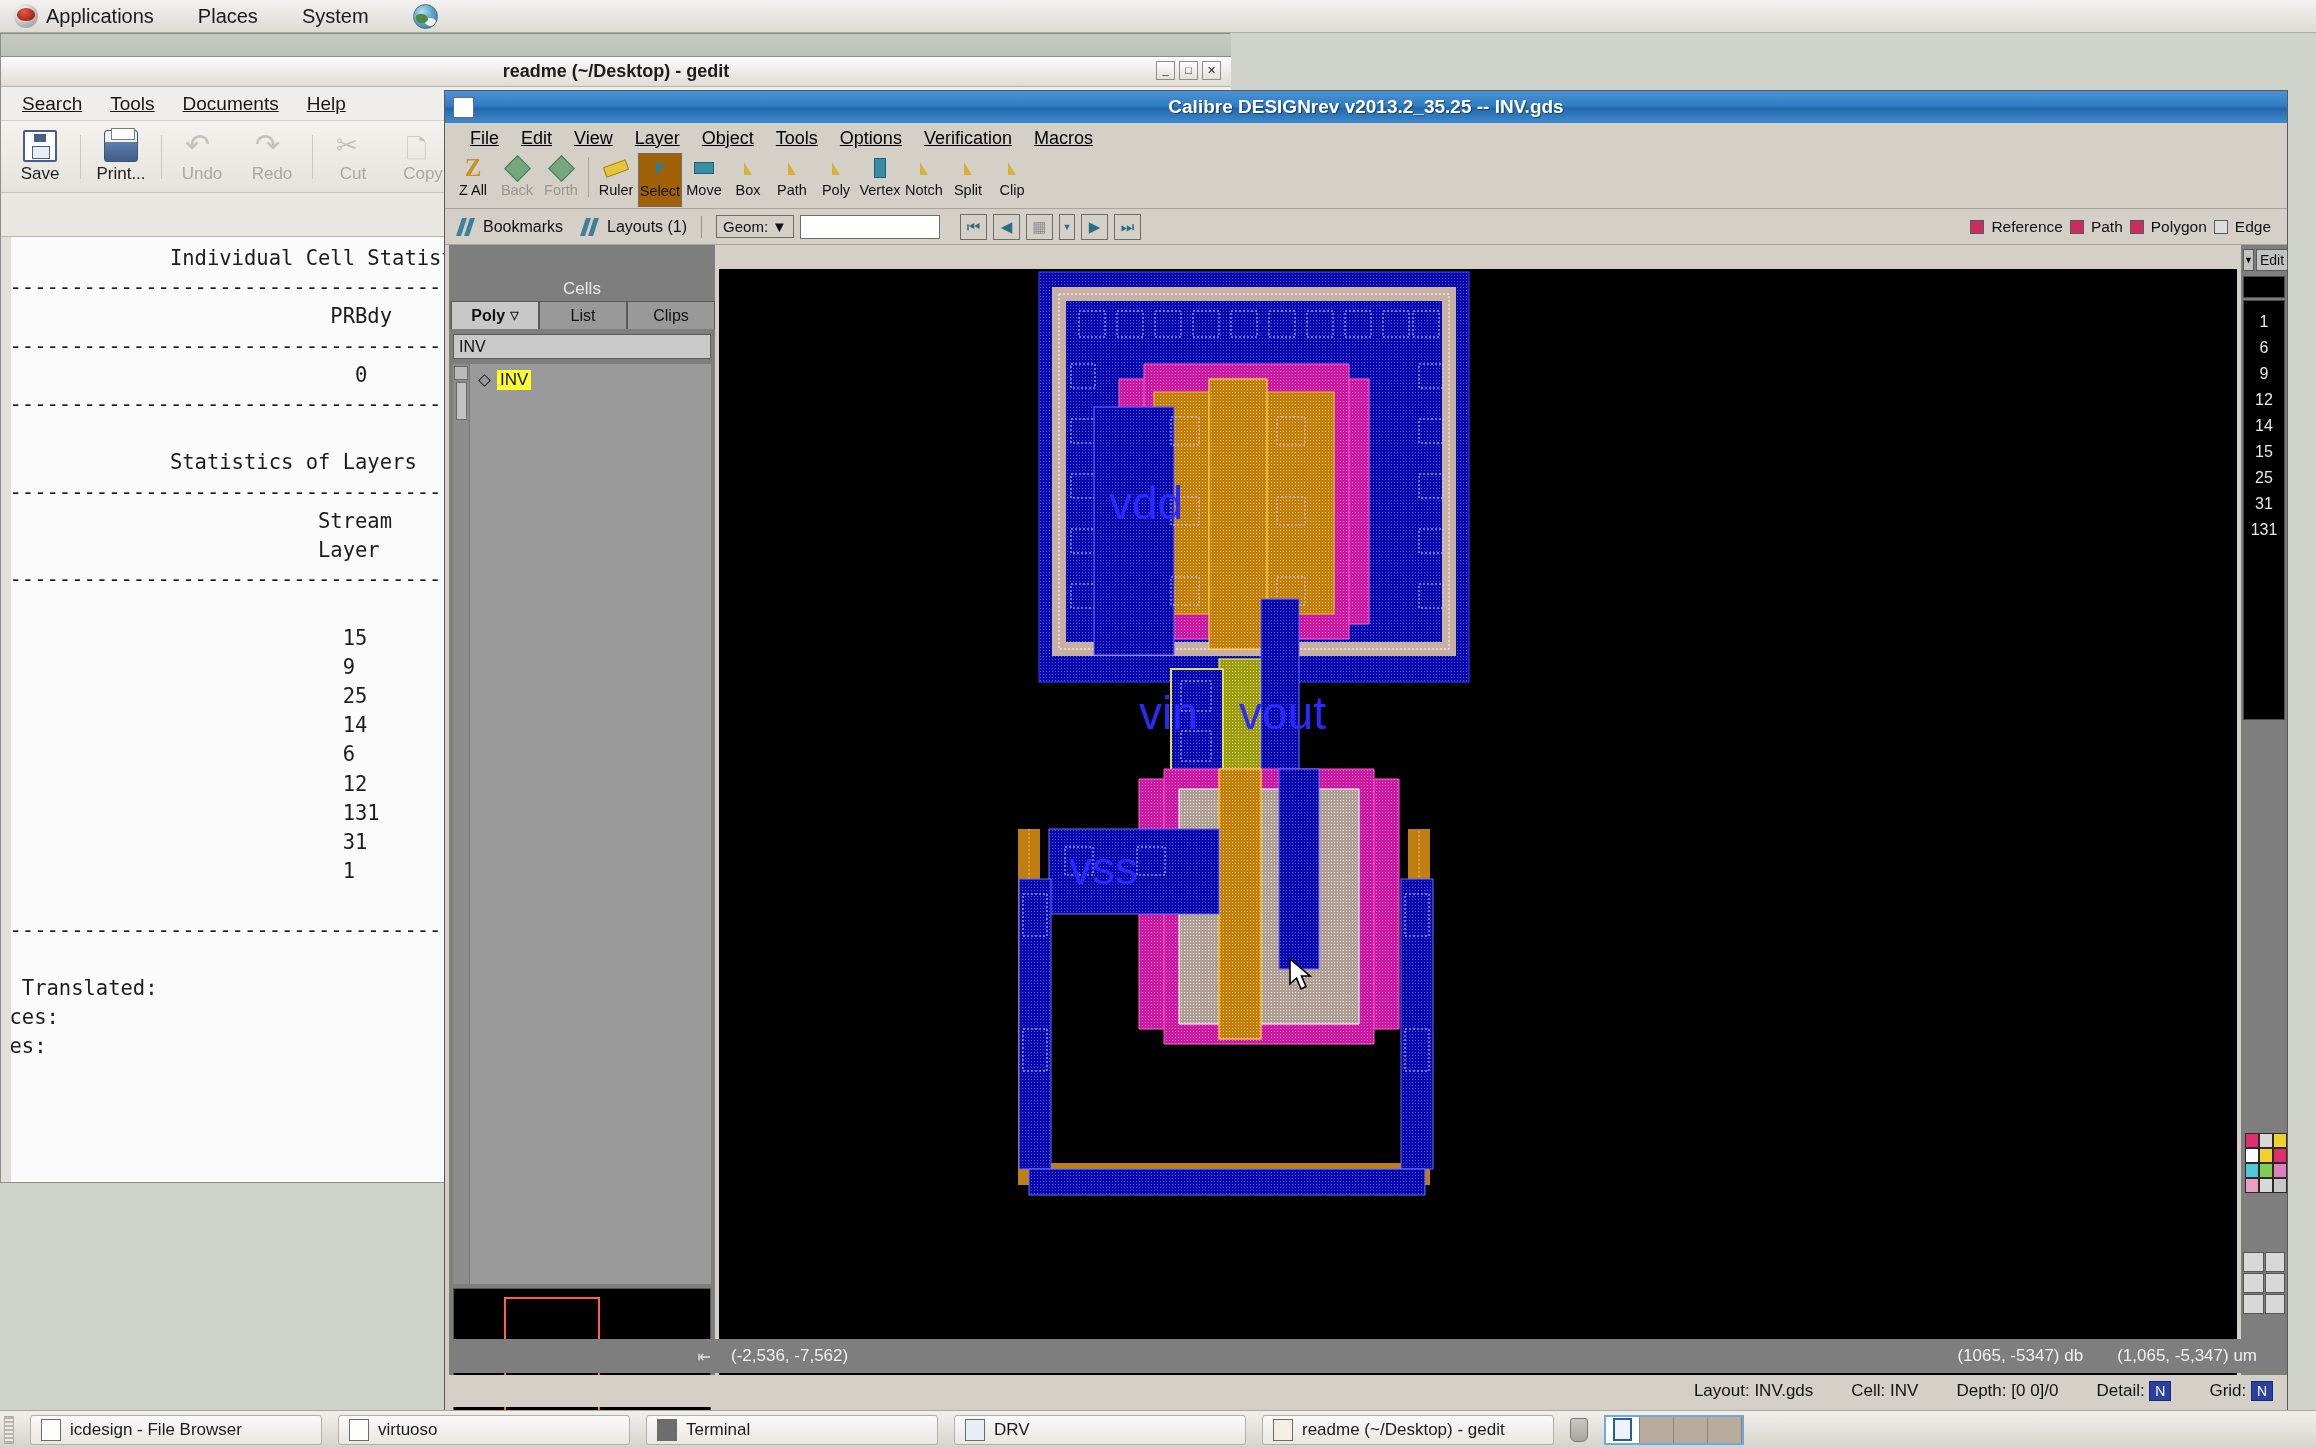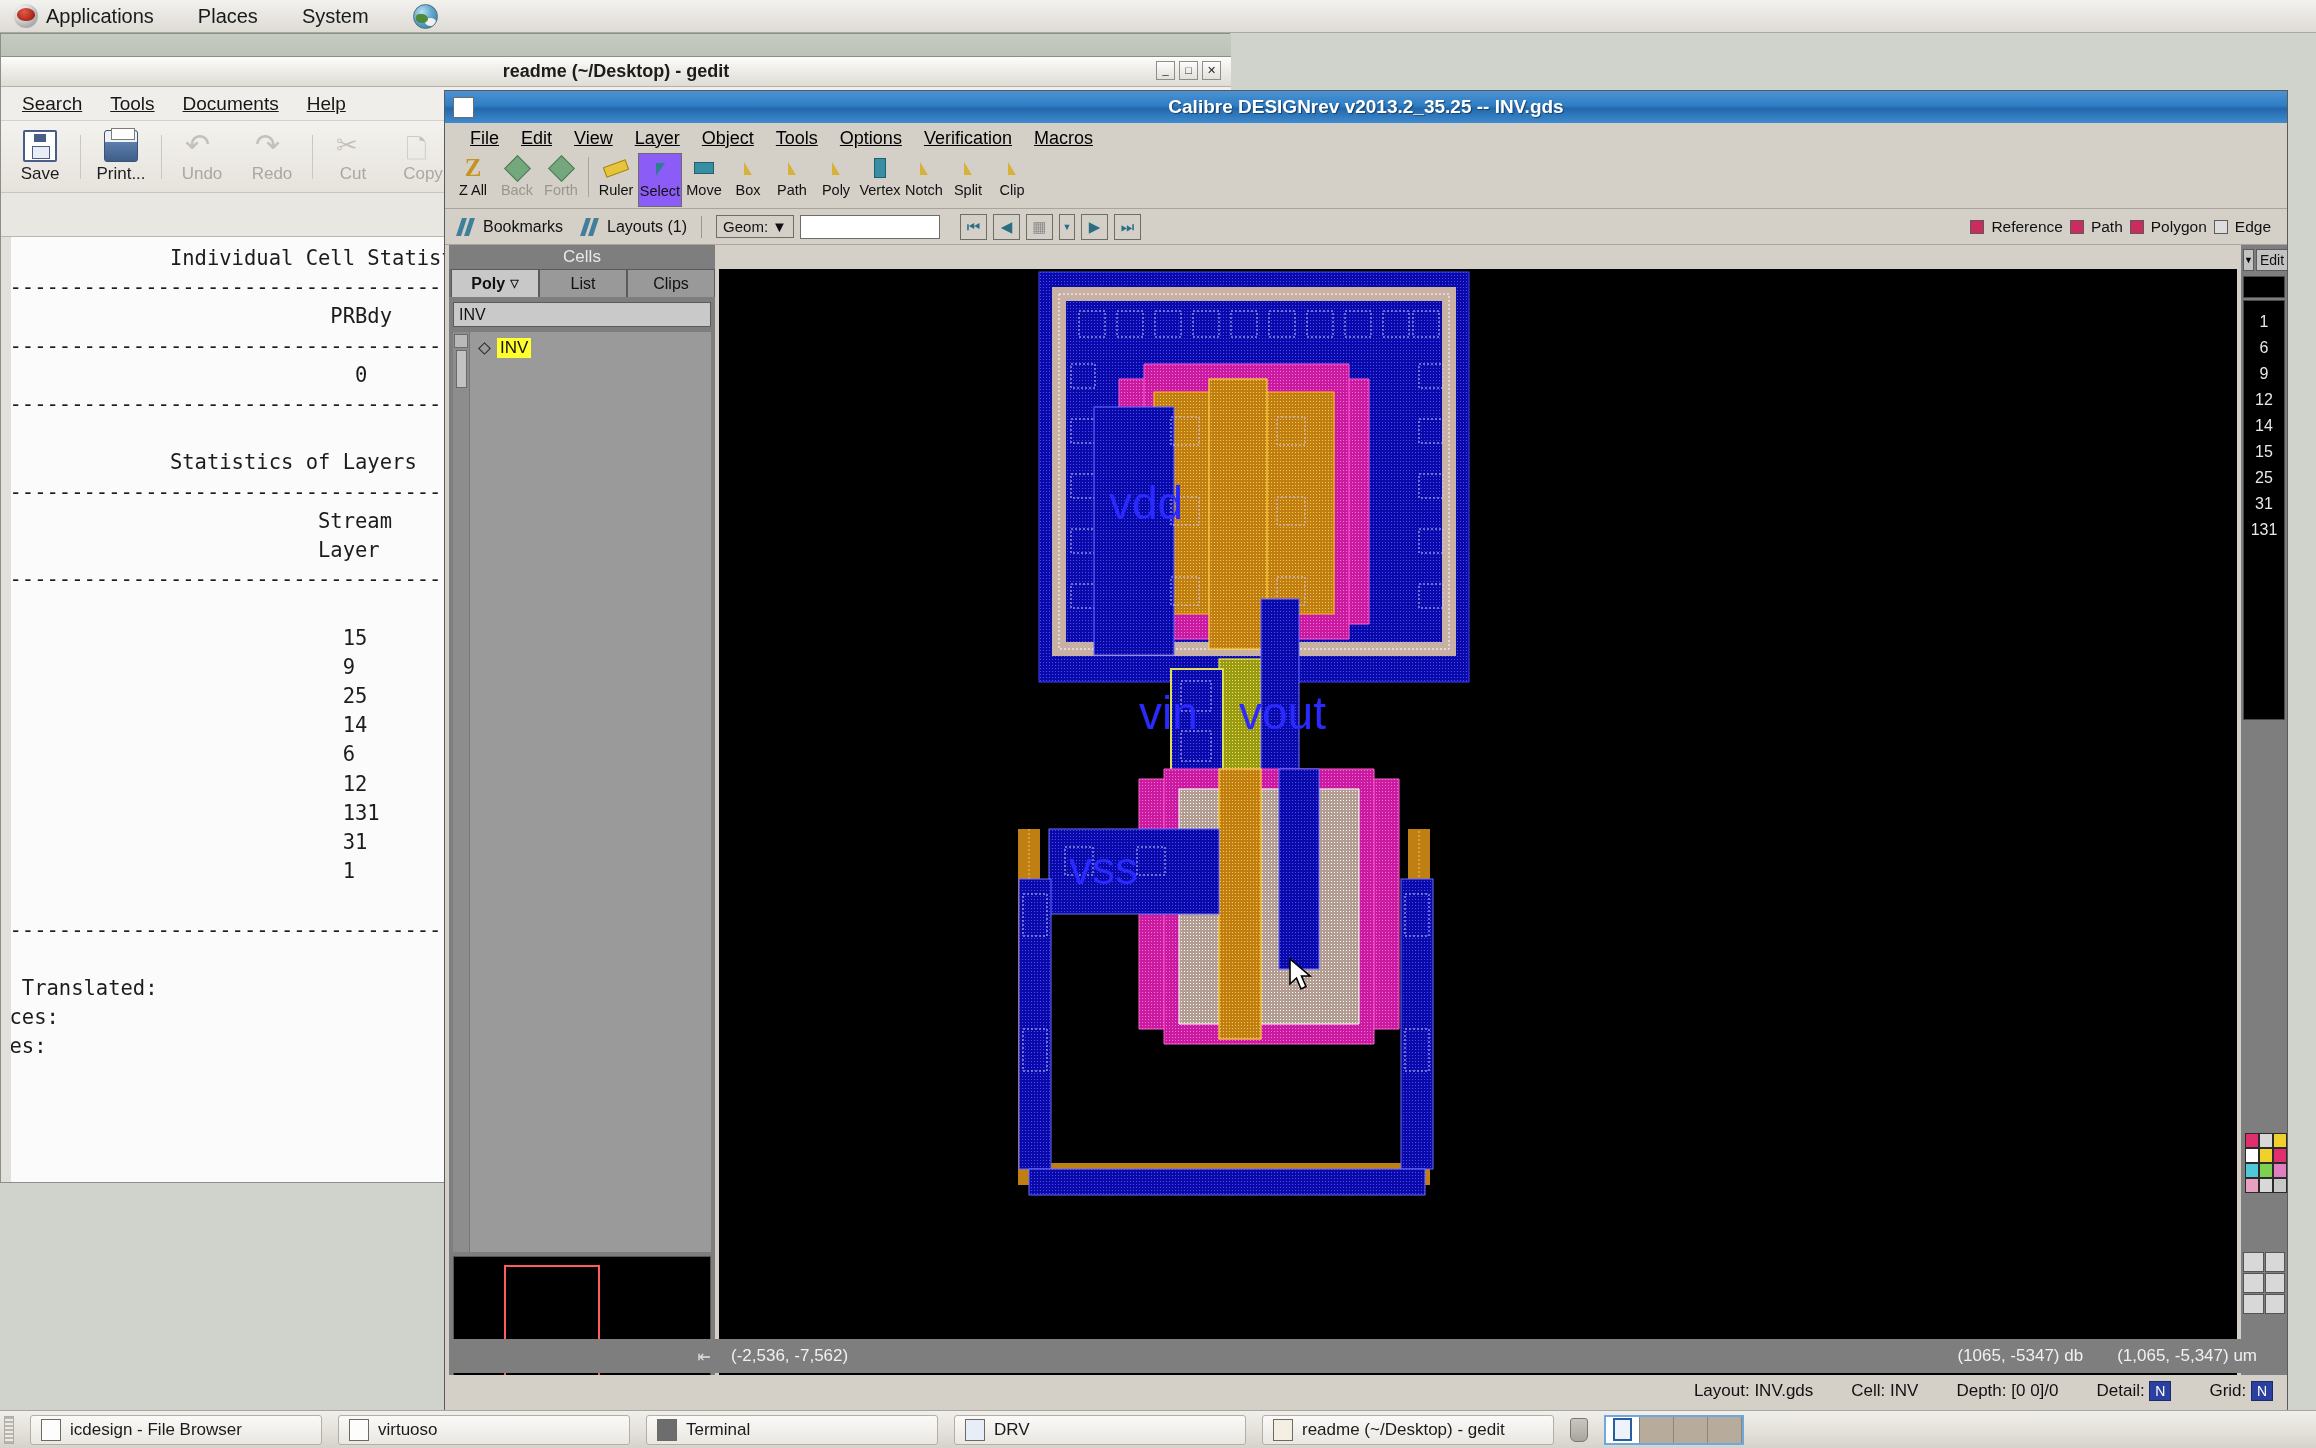--- a/index.html
+++ b/index.html
@@ -144,21 +144,21 @@
   .cal-toolbar{
     position:absolute;left:0;top:62px;width:1842px;height:56px;
     background:#d4d0c8; display:flex;align-items:flex-start;padding-left:6px;
     border-bottom:1px solid #a8a49d;
   }
   .ct-btn{
     width:44px;height:54px;display:flex;flex-direction:column;align-items:center;
     justify-content:flex-start;gap:1px;font-size:14.5px;color:#111;padding-top:2px;
   }
   .ct-btn.disabled{color:#9a968f;}
-  .ct-btn.active{border:1px solid #6c6c6c;background:#8b5cf6;align-items:center;}
+  .ct-btn.active{border:1px solid #6c6c6c;background:#a16207;align-items:center;}
   .ct-ico{width:26px;height:26px;position:relative;display:flex;align-items:center;justify-content:center;}
   .zletter{font-size:25px;font-weight:bold;color:#c8921f;line-height:24px;font-family:"Liberation Serif",serif;}
   .diamond{width:19px;height:19px;background:#74a87c;transform:rotate(45deg);border:1px solid #4c7a54;}
   .ruler-i{width:24px;height:11px;background:#e8c43c;border:1px solid #9b8216;transform:rotate(-20deg);}
   .arrowsel{width:0;height:0;border-left:9px solid #2f7f93;border-bottom:13px solid transparent;}
   .teal-rect{width:20px;height:12px;background:#3a8ea3;border:1px solid #226070;}
   .pencil{width:0;height:0;border-left:8px solid #d8b13a;border-top:13px solid transparent;}
   .ct-sep{width:1px;height:40px;background:#a8a49d;margin:4px 5px;}
 
   .cal-toolbar2{
@@ -172,21 +172,21 @@
   .geom-btn{background:#d4d0c8;border:1px solid #6f6b65;padding:2px 6px;font-size:15px;display:flex;align-items:center;gap:4px;}
   .geom-input{width:140px;height:24px;background:#ffffff;border:1px solid #6f6b65;}
   .navbtn{width:27px;height:26px;background:#d4d0c8;border:1px solid #6f6b65;display:flex;align-items:center;justify-content:center;color:#2b6e84;font-size:15px;}
   .layer-flags{position:absolute;right:16px;top:0;height:36px;display:flex;align-items:center;gap:7px;font-size:15.5px;color:#111;}
   .lf-sw{width:14px;height:14px;border:1px solid #5b5b5b;}
 
   
   .cells-panel{
     position:absolute;left:4px;top:154px;width:266px;height:1130px;background:#7e7e7e;
   }
-  .cells-hdr{height:24px;background:#7e7e7e;color:#e9e9e9;font-size:17px;display:flex;align-items:center;justify-content:center;}
+  .cells-hdr{height:24px;background:#7e7e7e;color:#e9e9e9;font-size:17px;display:flex;align-items:center;justify-content:center;margin-top:32px;}
   .cells-tabs{display:flex;height:28px;background:#6f6f6f;padding-left:2px;}
   .ctab{flex:1;background:#999; border:1px solid #5a5a5a;border-bottom:none;display:flex;align-items:center;justify-content:center;font-size:16px;color:#111;gap:5px;}
   .ctab.active{background:#c8c8c8;font-weight:bold;}
   .cells-filter{margin:5px 4px;height:25px;background:#c9c9c9;border:1px solid #5b5b5b;display:flex;align-items:center;padding-left:5px;font-size:16px;color:#111;}
   .cells-tree{margin:0 4px;height:920px;background:#9a9a9a;position:relative;display:flex;}
   .tree-scroll{width:17px;background:#8d8d8d;border-right:1px solid #777;display:flex;flex-direction:column;align-items:center;}
   .tree-up{width:14px;height:14px;margin-top:2px;background:#b9b9b9;border:1px solid #6a6a6a;}
   .tree-thumb{width:11px;height:38px;background:#c2c2c2;border:1px solid #6a6a6a;margin-top:2px;}
   .tree-body{flex:1;padding:6px 0 0 10px;font-size:17px;color:#111;}
   .tree-row{display:flex;align-items:center;gap:8px;}

